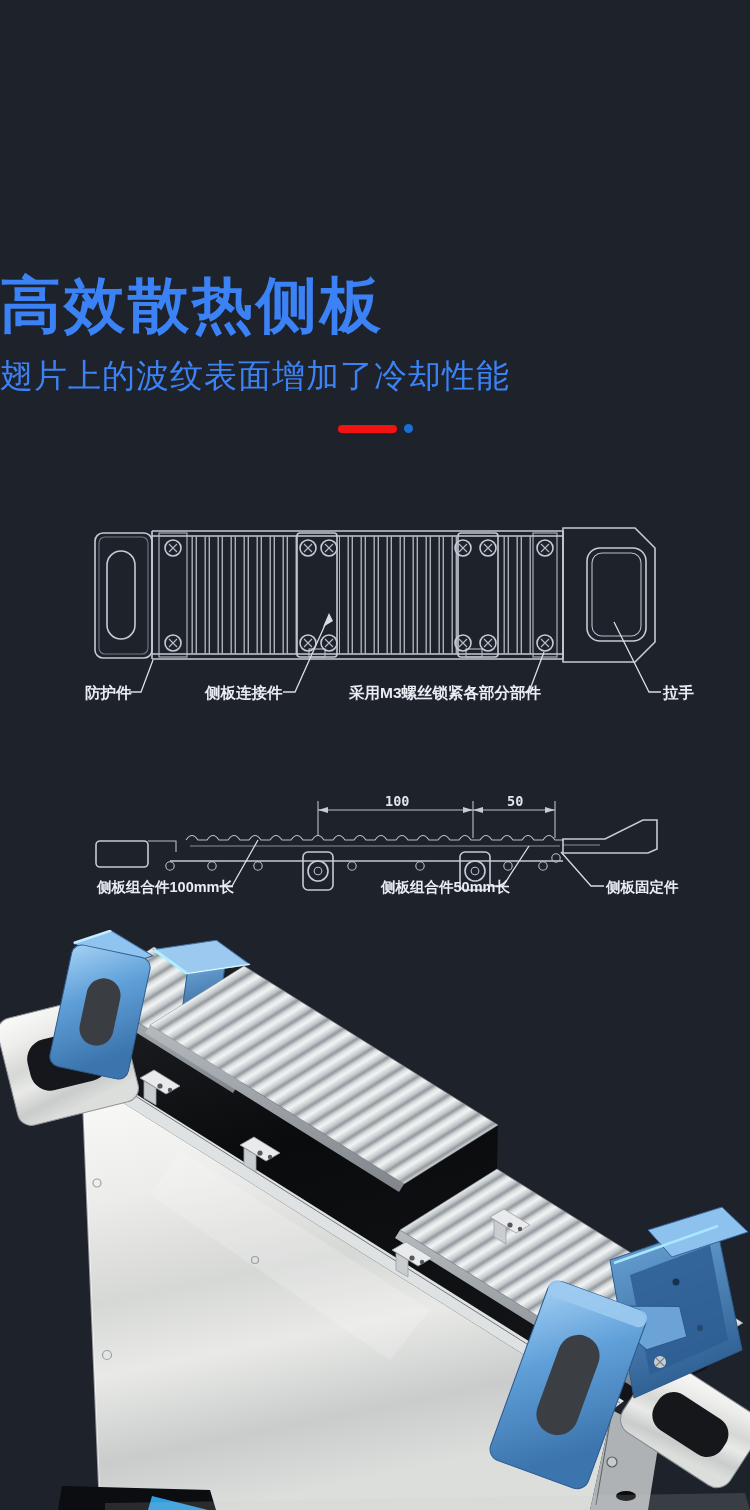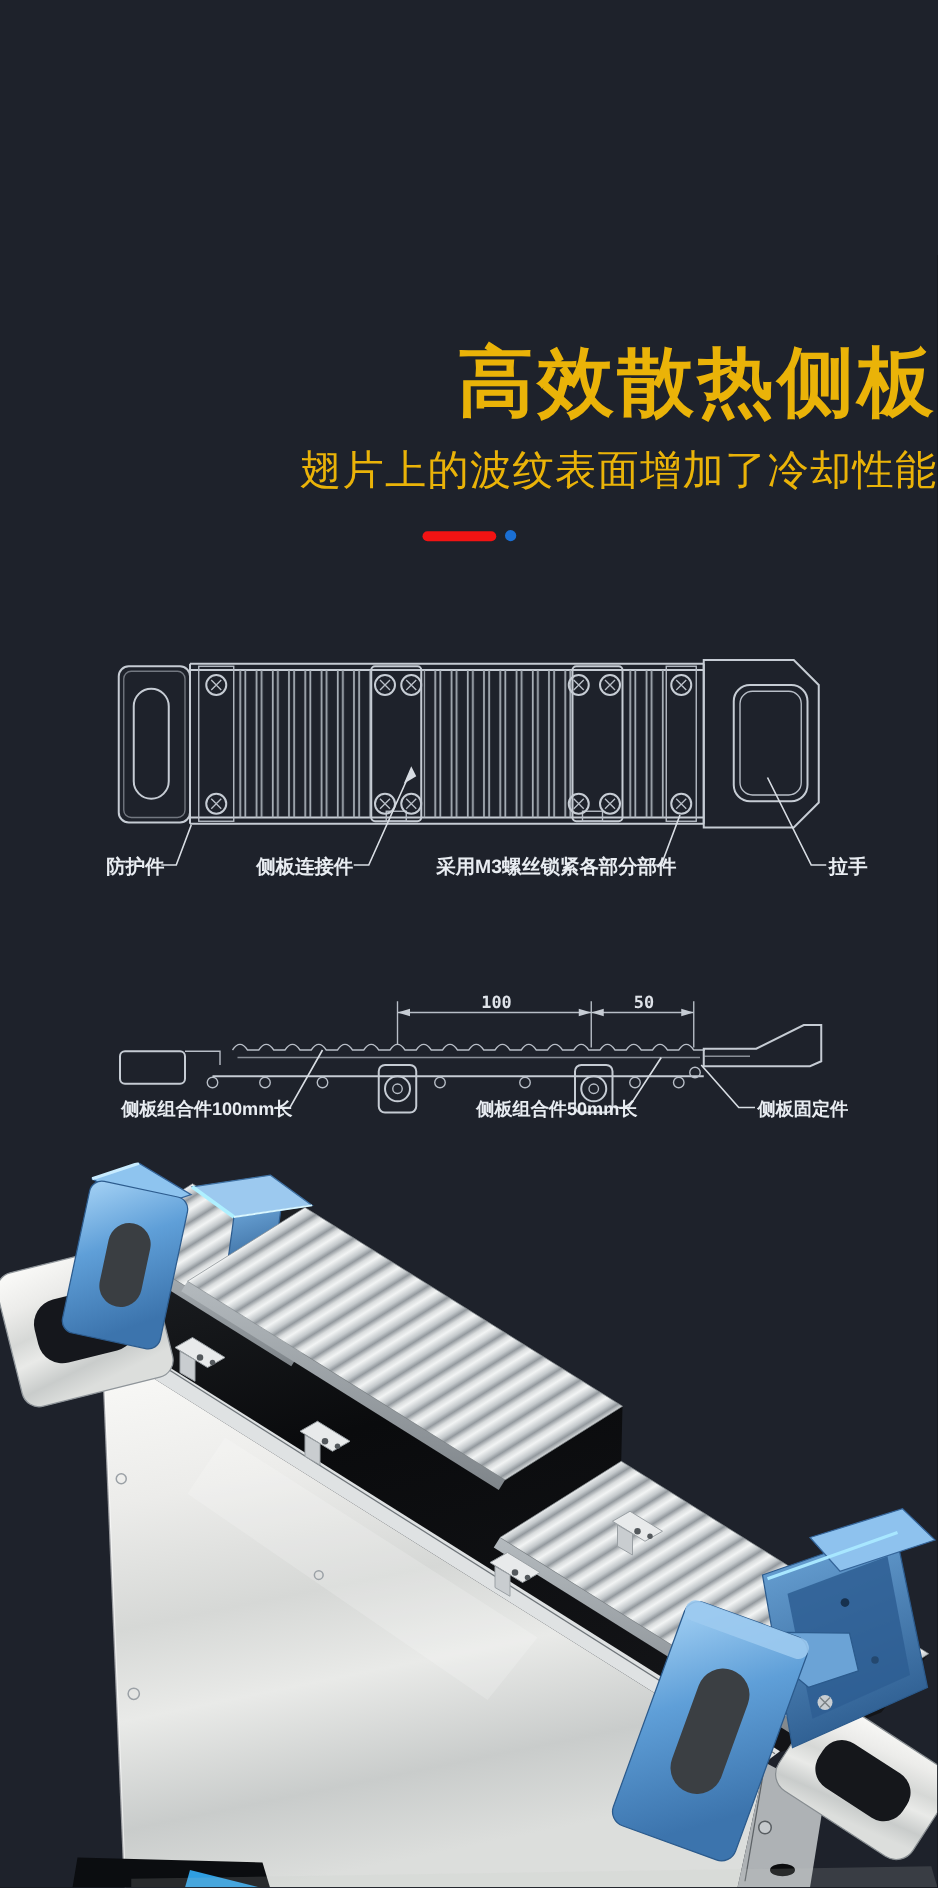--- a/index.html
+++ b/index.html
@@ -1,23 +1,23 @@
 <!DOCTYPE html>
 <html><head>
 <meta charset="utf-8">
 <style>
   html,body{margin:0;padding:0;background:#14161c;}
   .poster{
     position:relative;width:750px;height:1510px;overflow:hidden;
     background:#1e222b;
     font-family:"Liberation Sans","DejaVu Sans",sans-serif;
   }
-  .hero{position:absolute;top:272px;left:0;width:750px;text-align:right;color:#eab308;}
+  .hero{position:absolute;top:272px;left:0;width:750px;text-align:left;color:#3b82f6;}
   .hero-title{margin:0;font-size:61px;font-weight:900;letter-spacing:3px;line-height:1.1;}
-  .hero-sub{margin-top:14px;font-size:33px;font-weight:500;line-height:45px;letter-spacing:1px;margin-left:32px;}
+  .hero-sub{margin-top:14px;font-size:33px;font-weight:500;line-height:45px;letter-spacing:1px;}
   .divider{margin-top:26px;display:flex;align-items:center;justify-content:center;gap:7px;}
   .divider-bar{width:59px;height:8px;border-radius:4px;}
   .divider-dot{width:9px;height:9px;border-radius:50%;}
   svg{position:absolute;left:0;display:block;}
   .lineart{stroke:#c6ccd4;fill:none;stroke-width:1.6;}
   .lineart-thin{stroke:#b8bec7;fill:none;stroke-width:1.1;}
   .leader{stroke:#d8dde3;fill:none;stroke-width:1.3;}
   .dlabel{fill:#e9edf2;font-weight:bold;font-size:15.5px;font-family:"Liberation Sans","DejaVu Sans",sans-serif;}
   .dlabel2{fill:#e9edf2;font-weight:bold;font-size:14.5px;font-family:"Liberation Sans","DejaVu Sans",sans-serif;}
   .dimtext{fill:#dfe3e9;font-weight:bold;font-size:13.5px;font-family:"DejaVu Sans Mono","Liberation Mono",monospace;}

